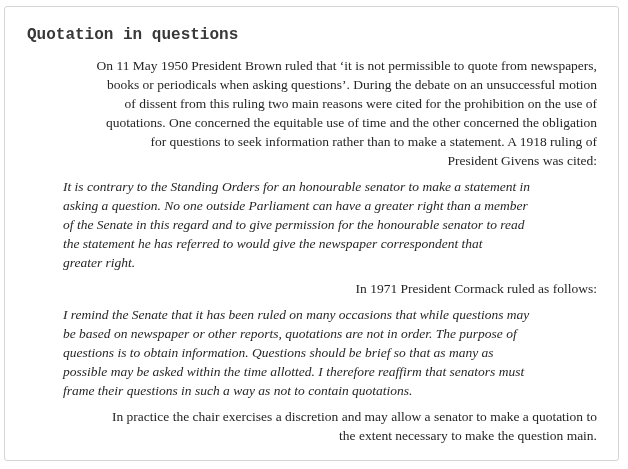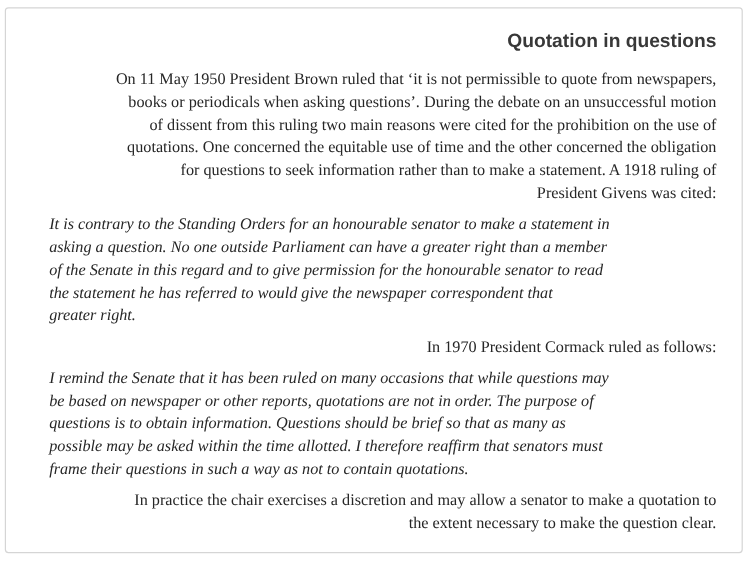--- a/index.html
+++ b/index.html
@@ -17,38 +17,37 @@
     width: 615px;
     height: 455px;
     box-sizing: border-box;
     background: #ffffff;
     border: 1px solid #d5d5d5;
     border-radius: 3px;
     padding: 18px 21px 16px 22px;
   }
   .doc-title {
     margin: 0 0 11px 0;
-    font-family: Liberation Sans, sans-serif;
+    font-family: Liberation Mono, monospace;
     font-weight: bold;
     font-size: 16px;
     line-height: 20px;
     color: #383838;
-    text-align: right;
   }
   .body-para {
     margin: 0;
     font-family: "Liberation Serif", serif;
     font-size: 13.5px;
     line-height: 19px;
     color: #262626;
     white-space: pre-line;
     text-align: right;
   }
   .quote-para {
-    margin: 7px 20px 7px 14px;
+    margin: 7px 20px 7px 36px;
     font-family: "Liberation Serif", serif;
     font-style: italic;
     font-size: 13.5px;
     line-height: 19px;
     color: #262626;
     white-space: pre-line;
   }
 </style>
 </head>
 <body>
@@ -62,23 +61,23 @@
 quotations. One concerned the equitable use of time and the other concerned the obligation
 for questions to seek information rather than to make a statement. A 1918 ruling of
 President Givens was cited:</p>
 
   <blockquote class="quote-para">It is contrary to the Standing Orders for an honourable senator to make a statement in
 asking a question. No one outside Parliament can have a greater right than a member
 of the Senate in this regard and to give permission for the honourable senator to read
 the statement he has referred to would give the newspaper correspondent that
 greater right.</blockquote>
 
-  <p class="body-para">In 1970 President Cormack ruled as follows:</p>
+  <p class="body-para">In 1971 President Cormack ruled as follows:</p>
 
   <blockquote class="quote-para">I remind the Senate that it has been ruled on many occasions that while questions may
 be based on newspaper or other reports, quotations are not in order. The purpose of
 questions is to obtain information. Questions should be brief so that as many as
 possible may be asked within the time allotted. I therefore reaffirm that senators must
 frame their questions in such a way as not to contain quotations.</blockquote>
 
   <p class="body-para">In practice the chair exercises a discretion and may allow a senator to make a quotation to
-the extent necessary to make the question clear.</p>
+the extent necessary to make the question main.</p>
 </div>
 
 </body></html>

